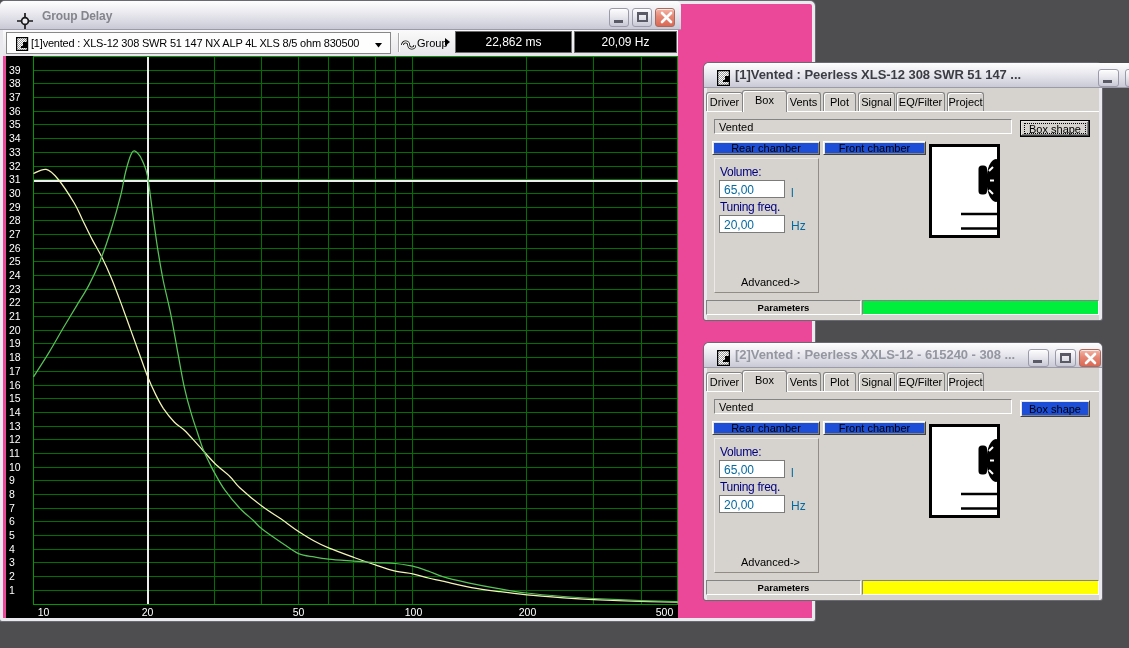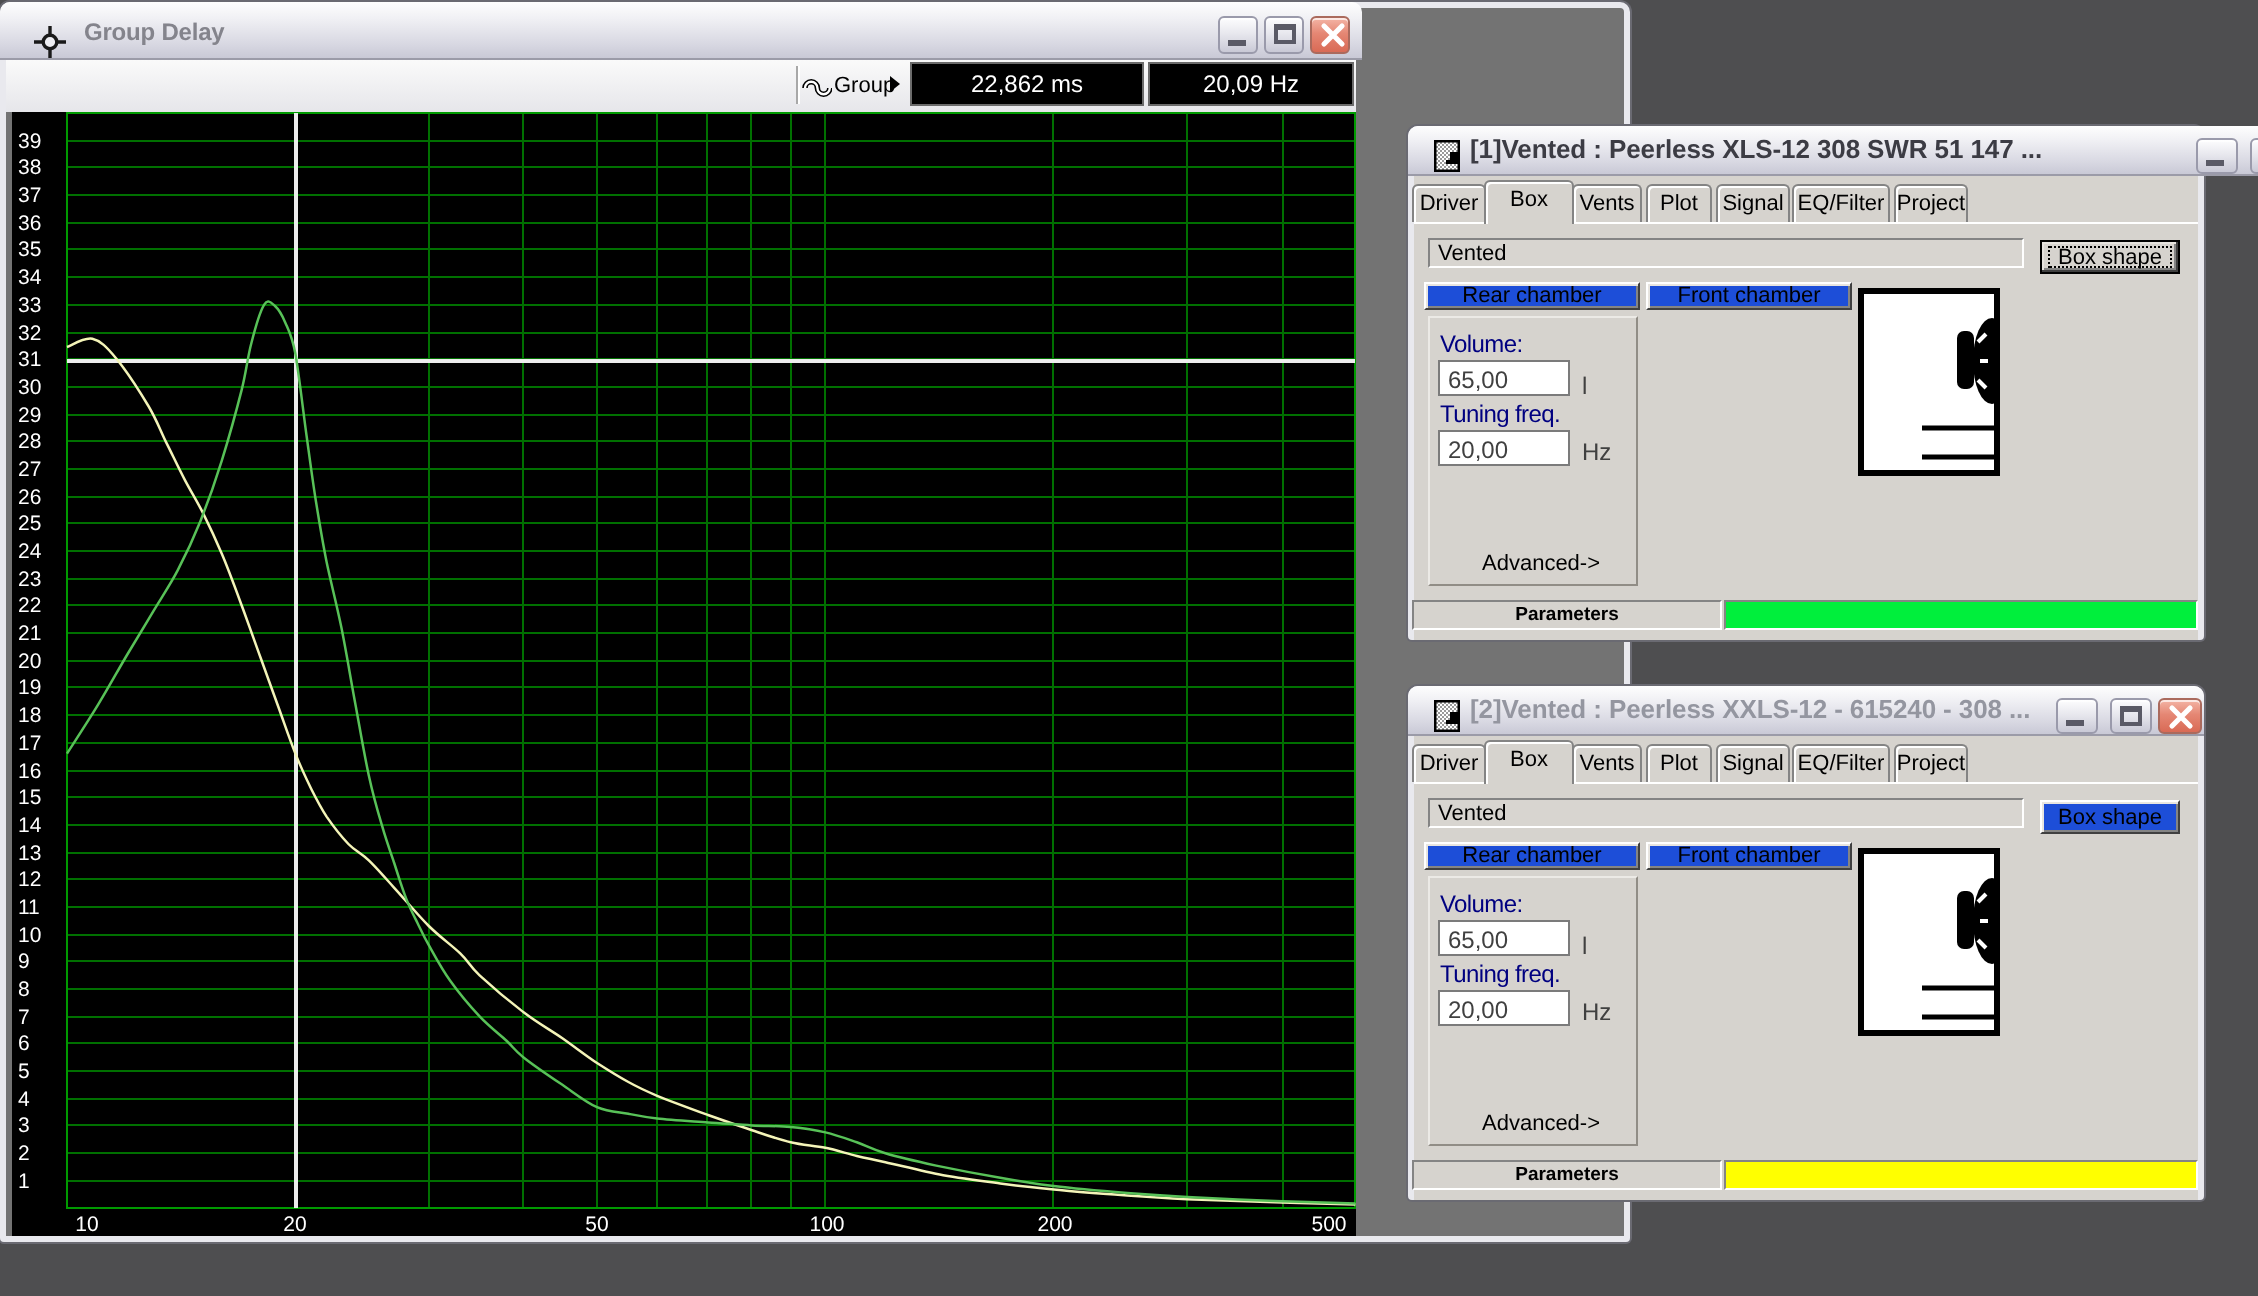--- a/index.html
+++ b/index.html
@@ -1,24 +1,24 @@
 <!DOCTYPE html>
 <html><head><meta charset="utf-8"><style>
 *{margin:0;padding:0;box-sizing:border-box}
 body{width:1129px;height:648px;background:#4e4e50;position:relative;overflow:hidden;font-family:"Liberation Sans",sans-serif;transform:translateZ(0);}
 .t11{font:11px "Liberation Sans",sans-serif;color:#000;white-space:nowrap;}
-.t12{font:12px "Liberation Sans",sans-serif;color:#404040;white-space:nowrap;}
+.t12{font:12px "Liberation Sans",sans-serif;color:#0369a1;white-space:nowrap;}
 .wbtn{position:absolute;top:3px;width:18px;height:16px;border:1px solid #9a9aab;border-radius:3px;box-shadow:inset 0 1px 0 rgba(255,255,255,.7);}
 .tab{position:absolute;background:#d6d3ce;border:1px solid #848484;border-bottom:none;border-radius:3px 3px 0 0;box-shadow:inset 1px 1px 0 #fff;font:11px "Liberation Sans",sans-serif;text-align:center;padding-top:3px;}
 .tab.sel{background:#d6d3ce;box-shadow:inset 1px 1px 0 #fff;}
 .btn3d{background:#1d4ed8;border:1px solid;border-color:#fff #404040 #404040 #fff;box-shadow:inset 1px 1px 0 #e8e5e0, inset -1px -1px 0 #848484;}
 </style></head>
 <body>
 
-<div style="position:absolute;left:0px;top:1px;width:815px;height:620px;background:#737373;border:3px solid #e9e9ee;border-radius:5px 5px 2px 2px;box-shadow:0 0 0 1px #6a6a72;">
+<div style="position:absolute;left:0px;top:1px;width:815px;height:620px;background:#ec4899;border:3px solid #e9e9ee;border-radius:5px 5px 2px 2px;box-shadow:0 0 0 1px #6a6a72;">
  <div style="position:absolute;left:-3px;top:-3px;width:681px;height:29px;border-radius:5px 5px 0 0;background:linear-gradient(180deg,#fefefe 0%,#f0f0f4 30%,#d8d8e2 75%,#c9c9d6 100%);border-bottom:1px solid #9b9ba8;">
   <div style="position:absolute;left:16px;top:11px;width:18px;height:18px;">
    <svg width="18" height="18">
           <path d="M9,1 L9,17 M1,9 L17,9" stroke="#1a1a1a" stroke-width="1.7"></path>
           <circle cx="9" cy="9" r="3.4" fill="#ededf2" stroke="#1a1a1a" stroke-width="1.7"></circle>
         </svg>
   </div>
   <div style="position:absolute;left:42px;top:8px;font:bold 12px 'Liberation Sans',sans-serif;color:#84848c;letter-spacing:-0.1px;">Group Delay</div>
   <div class="wbtn" style="top:7px;height:19px;right:52px;width:20px;background:linear-gradient(180deg,#fdfdfe 0%,#e8e8ee 45%,#c9c9d6 100%)">
         <span style="position:absolute;left:4px;bottom:3px;width:9px;height:3px;background:#5a5a66;"></span>
@@ -26,20 +26,40 @@
 <div class="wbtn" style="top:7px;height:19px;right:29px;width:20px;background:linear-gradient(180deg,#fdfdfe 0%,#e8e8ee 45%,#c9c9d6 100%)">
         <span style="position:absolute;left:4px;top:3px;width:11px;height:10px;border:2px solid #5a5a66;border-top-width:3px;"></span>
       </div>
 <div class="wbtn" style="top:7px;height:19px;right:6px;width:20px;background:linear-gradient(180deg,#f4b5a6 0%,#e58774 45%,#d96a55 100%);border-color:#aa6a5d">
 <svg width="22" height="18" style="position:absolute;left:0;top:0">
           <path d="M6,4 L15,13 M15,4 L6,13" stroke="#fff" stroke-width="2.6" stroke-linecap="round"></path>
         </svg>
       </div>
  </div>
  <div style="position:absolute;left:0;top:26px;width:675px;height:26px;background:linear-gradient(180deg,#fafafa,#e6e6ea);">
+  <div style="position:absolute;left:3px;top:2px;width:385px;height:22px;background:#fdfdfd;border:1px solid #888;">
+   <div style="position:absolute;left:9px;top:4px;width:13px;height:14px;">
+    <svg width="13" height="14">
+            <defs>
+              <pattern id="d2" width="2" height="2" patternUnits="userSpaceOnUse">
+                <rect width="2" height="2" fill="#fff"></rect>
+                <rect width="1" height="1" fill="#999"></rect>
+                <rect x="1" y="1" width="1" height="1" fill="#999"></rect>
+              </pattern>
+            </defs>
+    <rect x="0.5" y="0.5" width="11" height="13" fill="url(#d2)" stroke="#000" stroke-width="1.4"></rect>
+            <rect x="5" y="9" width="6" height="2" fill="#000"></rect>
+            <rect x="7" y="5" width="4" height="6" fill="#000"></rect>
+          </svg>
+   </div>
+   <div class="t11" style="position:absolute;left:24px;top:4px;letter-spacing:-0.2px;">[1]vented : XLS-12 308 SWR 51 147 NX ALP 4L XLS 8/5 ohm 830500</div>
+   <svg width="8" height="5" style="position:absolute;right:7px;top:10px;">
+          <path d="M0,0 L7,0 L3.5,4.5 Z" fill="#000"></path>
+        </svg>
+  </div>
   <div style="position:absolute;left:395px;top:3px;width:1px;height:19px;background:#a8a8a8;"></div>
   <div style="position:absolute;left:396px;top:3px;width:1px;height:19px;background:#fff;"></div>
   <div style="position:absolute;left:398px;top:7px;width:14px;height:11px;">
     <svg width="15" height="12">
           <path d="M1.5,6 A3.1,3.1 0 0 1 7.7,6 A3.1,3.1 0 0 0 13.9,6" fill="none" stroke="#000" stroke-width="2.8"></path>
           <path d="M1.5,6 A3.1,3.1 0 0 1 7.7,6 A3.1,3.1 0 0 0 13.9,6" fill="none" stroke="#fff" stroke-width="1.2"></path>
         </svg>
   </div>
   <div class="t11" style="position:absolute;left:414px;top:7px;">Group</div>
   <svg width="5" height="8" style="position:absolute;left:442px;top:8px;">

